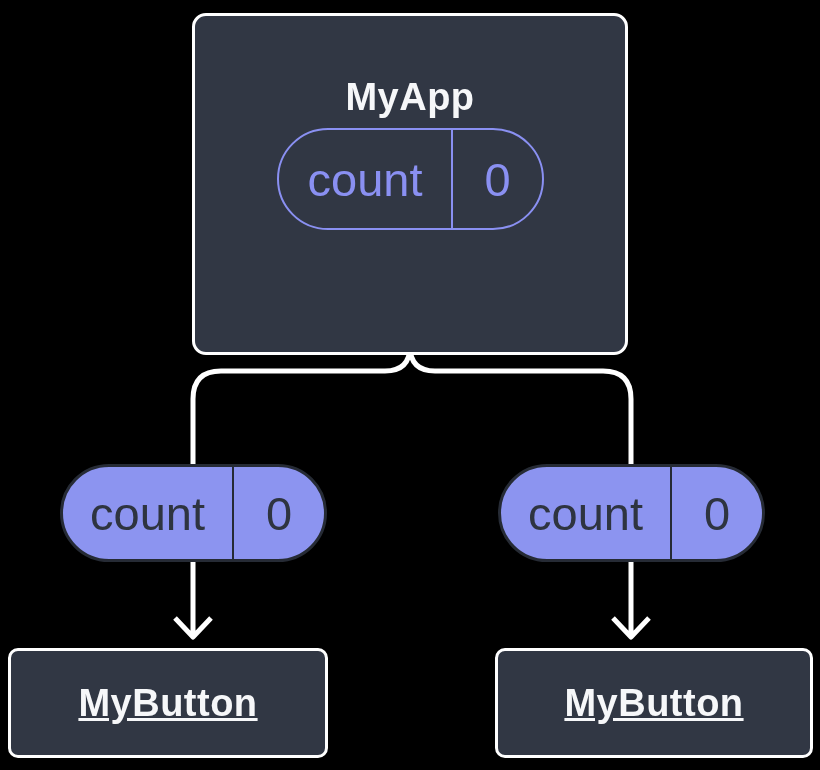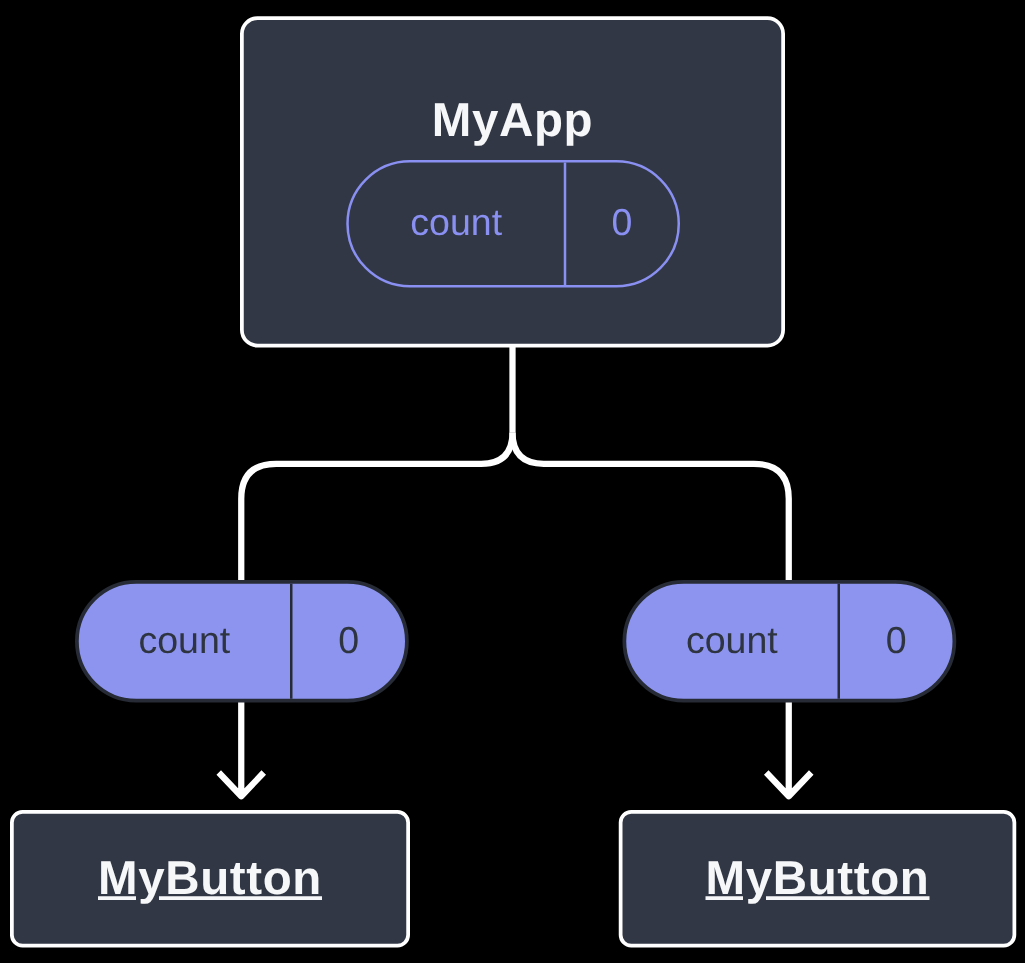--- a/index.html
+++ b/index.html
@@ -30,40 +30,40 @@
   }
   .node {
     position: absolute;
     box-sizing: border-box;
     background: var(--node-fill);
     border: 3px solid var(--node-border);
     color: var(--node-text);
   }
   .node-root {
     left: 192px; top: 13px;
-    width: 436px; height: 265px;
+    width: 436px; height: 342px;
     border-radius: 14px;
   }
   .node-title {
     font-size: 38px;
     font-weight: bold;
     color: var(--node-text);
     letter-spacing: 0.5px;
     text-align: center;
   }
   .root-title {
     position: absolute;
     left: 0; right: 0; top: 62px;
     line-height: 1;
   }
   .pill {
     box-sizing: border-box;
     display: flex;
     align-items: stretch;
-    font-size: 30px;
+    font-size: 47px;
     border-radius: 51px;
   }
   .pill .name {
     width: 172px;
     display: flex;
     align-items: center;
     justify-content: center;
   }
   .pill .divider {
     width: 2px;

